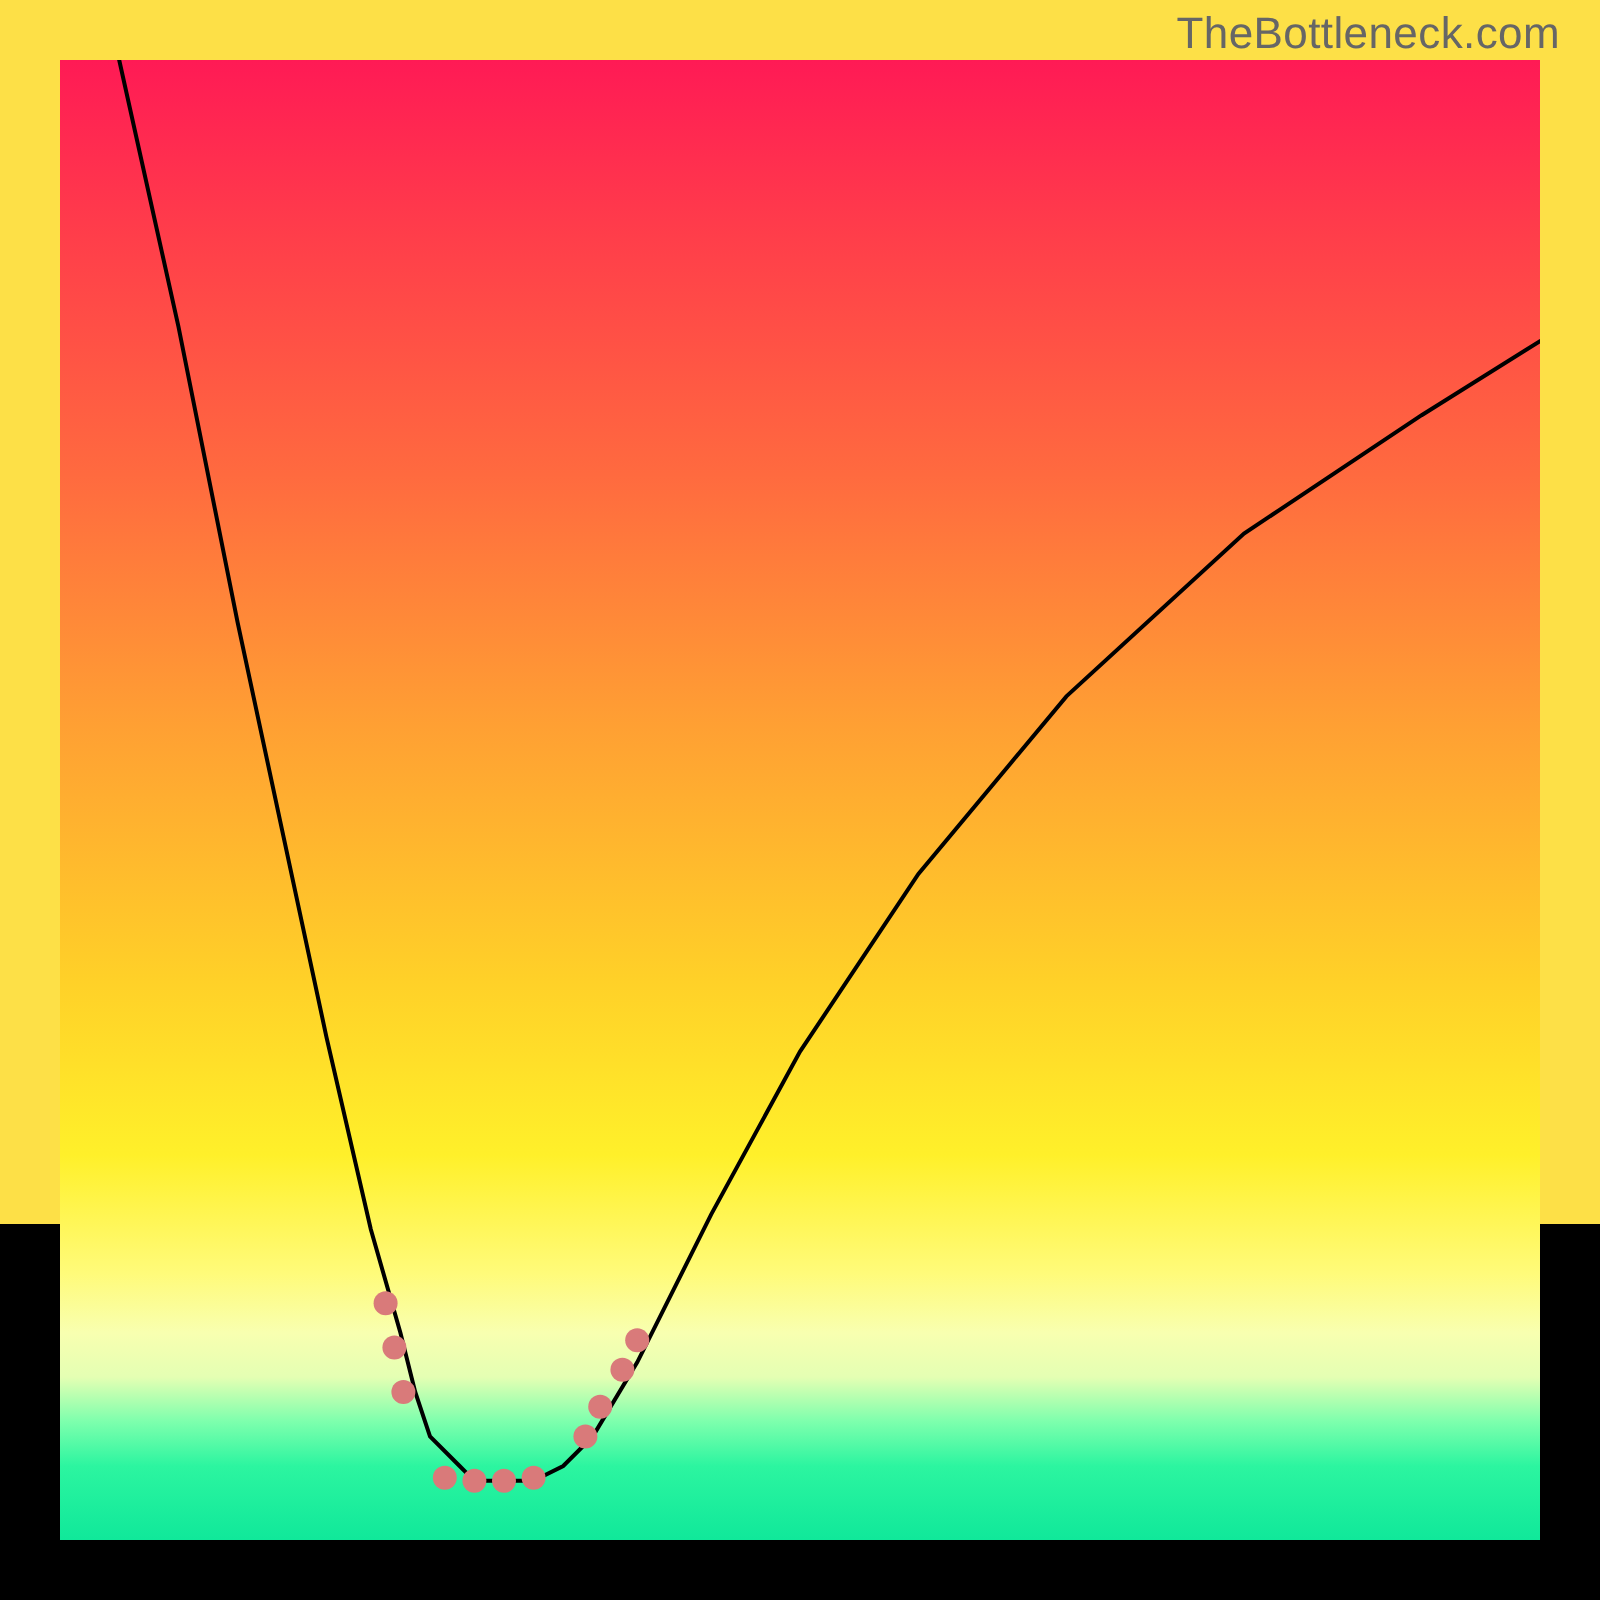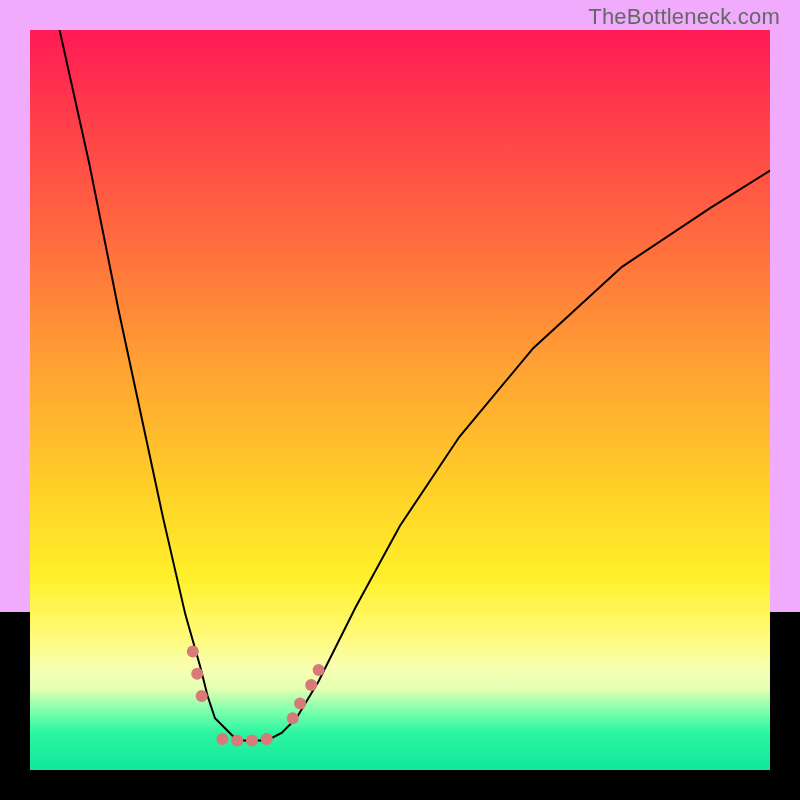--- a/index.html
+++ b/index.html
@@ -8,21 +8,21 @@
     width: 800px;
     height: 800px;
     background: #000;
     font-family: Arial, Helvetica, sans-serif;
     overflow: hidden;
   }
   .outer {
     position: relative;
     width: 800px;
     height: 612px;
-    background: #f0abfc;
+    background: #fde047;
   }
   .watermark {
     position: absolute;
     top: 4px;
     right: 20px;
     color: #666;
     font-size: 22px;
     font-weight: 500;
     letter-spacing: 0.2px;
     z-index: 10;

